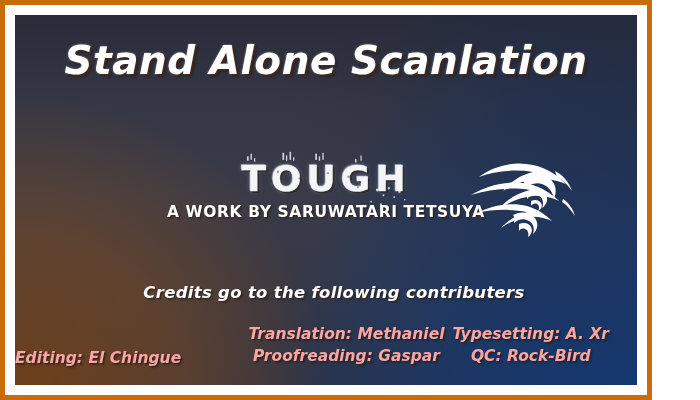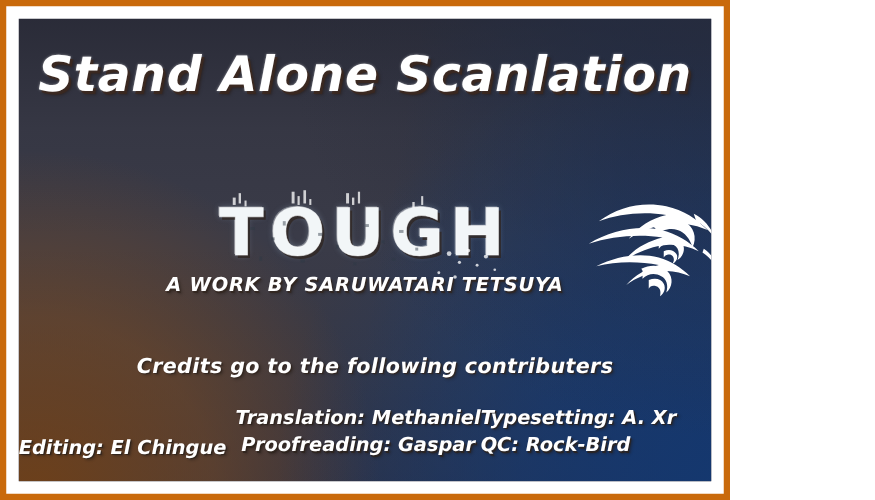--- a/index.html
+++ b/index.html
@@ -10,21 +10,21 @@
   body {
     width: 700px;
     height: 400px;
     overflow: hidden;
     font-family: "DejaVu Sans", sans-serif;
   }
 
   
   #credits-page {
     position: relative;
-    width: 584px;
+    width: 652px;
     height: 400px;
     box-sizing: border-box;
     background: #c96a0b;
   }
   #frame-white {
     position: absolute;
     left: 5px;
     top: 5px;
     right: 5px;
     bottom: 5px;
@@ -150,21 +150,21 @@
     right: 0;
     text-align: center;
   }
   #work-title-row {
     position: relative;
     display: inline-block;
   }
   #work-title {
     font-family: "DejaVu Sans", sans-serif;
     font-weight: bold;
-    font-size: 52px;
+    font-size: 36px;
     letter-spacing: 5px;
     color: #f2f6f8;
     line-height: 1.0;
     text-shadow:
        2px 2px 0 rgba(45,35,30,0.75),
        -1px -1px 0 rgba(255,255,255,0.35),
        0 0 5px rgba(180,210,230,0.35);
     -webkit-text-stroke: 0.6px rgba(255,255,255,0.6);
     position: relative;
     z-index: 2;
@@ -176,21 +176,20 @@
     right: -16px;
     top: -10px;
     bottom: -4px;
     z-index: 3;
     pointer-events: none;
     opacity: 0.85;
   }
   #work-author {
     margin-top: 6px;
     font-family: "DejaVu Sans", sans-serif;
-    font-style: italic;
     font-weight: bold;
     font-size: 15.5px;
     letter-spacing: 0.6px;
     color: #ffffff;
     text-shadow:
        1px 1px 0 rgba(50,38,30,0.8),
        2px 2px 2px rgba(35,28,24,0.45);
     white-space: nowrap;
   }
   
@@ -231,40 +230,40 @@
     top: 306px;
     height: 60px;
     display: flex;
     align-items: flex-start;
   }
   .credit-col {
     font-family: "DejaVu Sans", sans-serif;
     font-style: italic;
     font-weight: bold;
     font-size: 15.5px;
-    color: #ffffff;
+    color: #fca5a5;
     line-height: 1.45;
     text-shadow:
        1px 1px 0 rgba(45,35,28,0.8),
        2px 2px 2px rgba(30,25,22,0.45);
     white-space: nowrap;
   }
   #credits-col-left {
     width: 238px;
     text-align: left;
     padding-top: 26px;
   }
   #credits-col-center {
     width: 224px;
     text-align: center;
     padding-top: 2px;
   }
   #credits-col-right {
     flex: 1;
-    text-align: left;
+    text-align: center;
     padding-right: 28px;
     padding-top: 2px;
   }
   .credit-line { display: block; }
 </style>
 </head>
 <body>
 
 <div id="credits-page">
   <div id="frame-white">

